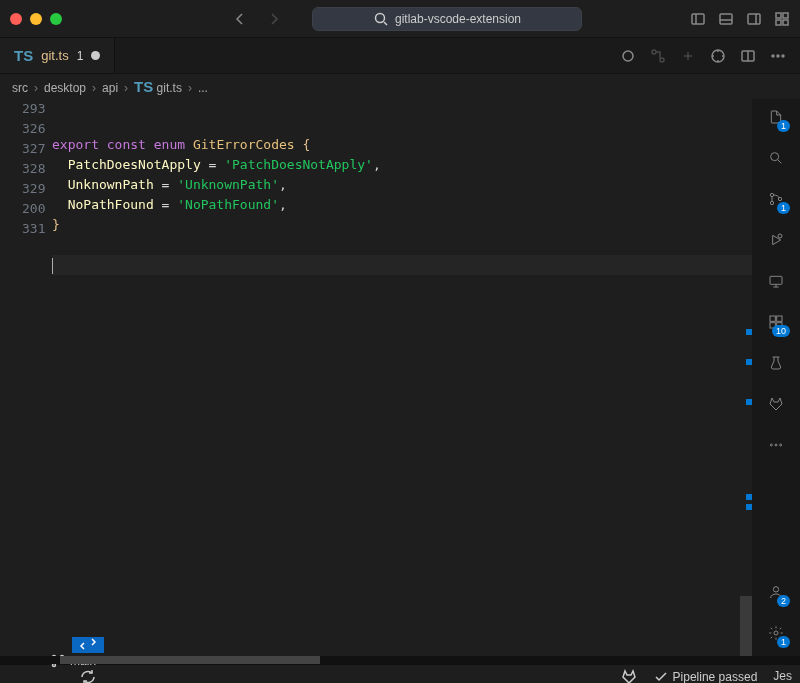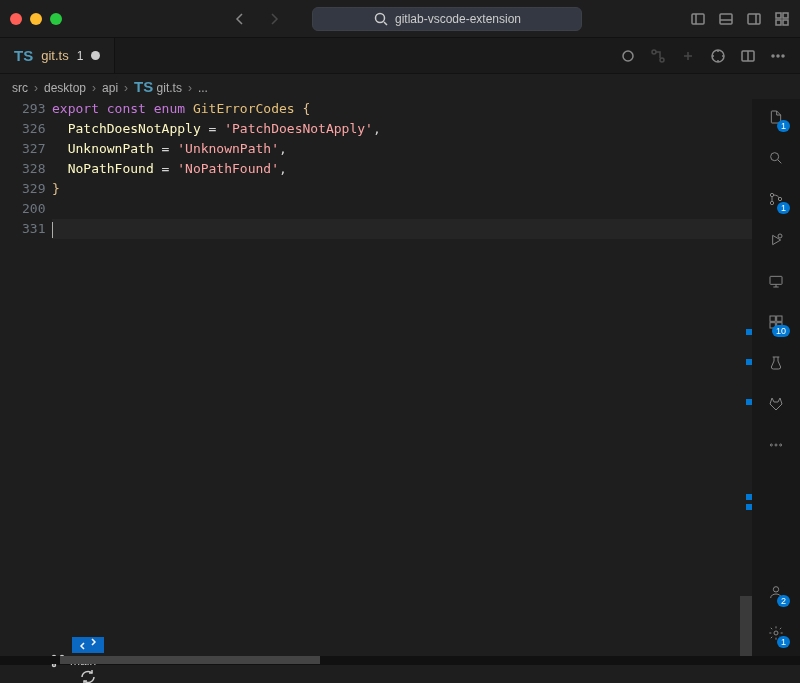--- a/index.html
+++ b/index.html
@@ -18,26 +18,26 @@
 .tab-actions { margin-left:auto; display:flex; align-items:center; gap:14px; padding-right:14px; color:#888; }
 .ts-label { color:#519aba; font-size:15px; font-weight:bold; }
 .filename { color:#e2c08d; }
 .mod-badge { font-size:12px; color:#d7d7d7; background:none; }
 .breadcrumb { display:flex; align-items:flex-end; gap:6px; padding:4px 12px; font-size:12px; color:#b0b0b0; }
 .breadcrumb .sep { color:#777; }
 .main { display:flex; height:calc(100% - 38px - 36px - 28px - 24px); }
 .editor-wrap { flex:1; display:flex; font-family:Menlo,Consolas,monospace; font-size:13px; line-height:20px; position:relative;}
 .gutter { width:46px; text-align:right; color:#6e7681; padding-right:8px; user-select:none; }
 .gutter .ln { height:20px;padding-left:22px; }
-.code { flex:1; padding-left:6px; position:relative;}
+.code { flex:1; padding-left:6px; position:relative;margin-top:36px;}
 .code .line { height:20px; white-space:pre; }
 .kw-export{color:#c678dd;} .kw-const{color:#c678dd;} .kw-enum{color:#c678dd;}
 .typename{color:#e5c07b;}
 .member{color:#fef9c3;}
-.string{color:#fca5a5;}
+.string{color:#22c55e;}
 .punct{color:#d4d4d4;}
 .op{color:#d4d4d4;}
 .brace{color:#e2c08d;}
 .cursor-line { background:rgba(255,255,255,.035); }
 .cursor { display:inline-block; width:1px; height:16px; background:#aeafad; vertical-align:middle; }
 .activitybar { width:48px; background:#181818; display:flex; flex-direction:column; align-items:center; padding-top:10px; gap:22px; position:relative;}
 .activitybar .ab-item { position:relative; color:#858585; }
 .badge { position:absolute; bottom:-4px; right:-6px; background:#0078d4; color:#fff; font-size:9px; border-radius:8px; padding:0 4px; min-width:12px; text-align:center; line-height:12px; }
 .activitybar .bottom { margin-top:auto; margin-bottom:12px; display:flex; flex-direction:column; gap:22px; align-items:center;}
 .minimap-strip { position:absolute; right:0; top:0; width:12px; height:100%; }
@@ -297,13 +297,29 @@
         <span>8</span>
     </div>
     <div class="sb-item">
         <svg width="14" height="14" viewBox="0 0 16 16">
           <path d="M2 12c3-6 9-6 12 0"></path>
           <circle cx="8" cy="12" r="1"></circle>
         </svg>
         <span>0</span>
       </div>
   </div>
+  <div class="sb-right">
+    <div class="sb-item">
+        <svg width="14" height="14" viewBox="0 0 16 16">
+          <path d="M8 14 2 8l2-6 2 4h4l2-4 2 6z"></path>
+        </svg>
+      </div>
+    <div class="sb-item">
+        <svg width="14" height="14" viewBox="0 0 16 16">
+          <path d="M3 8l3 3 7-7"></path>
+        </svg>
+        <span>Pipeline passed</span>
+      </div>
+    <div class="sb-item">
+        <span>Jes</span>
+      </div>
+  </div>
 </div>
 
 </body></html>

